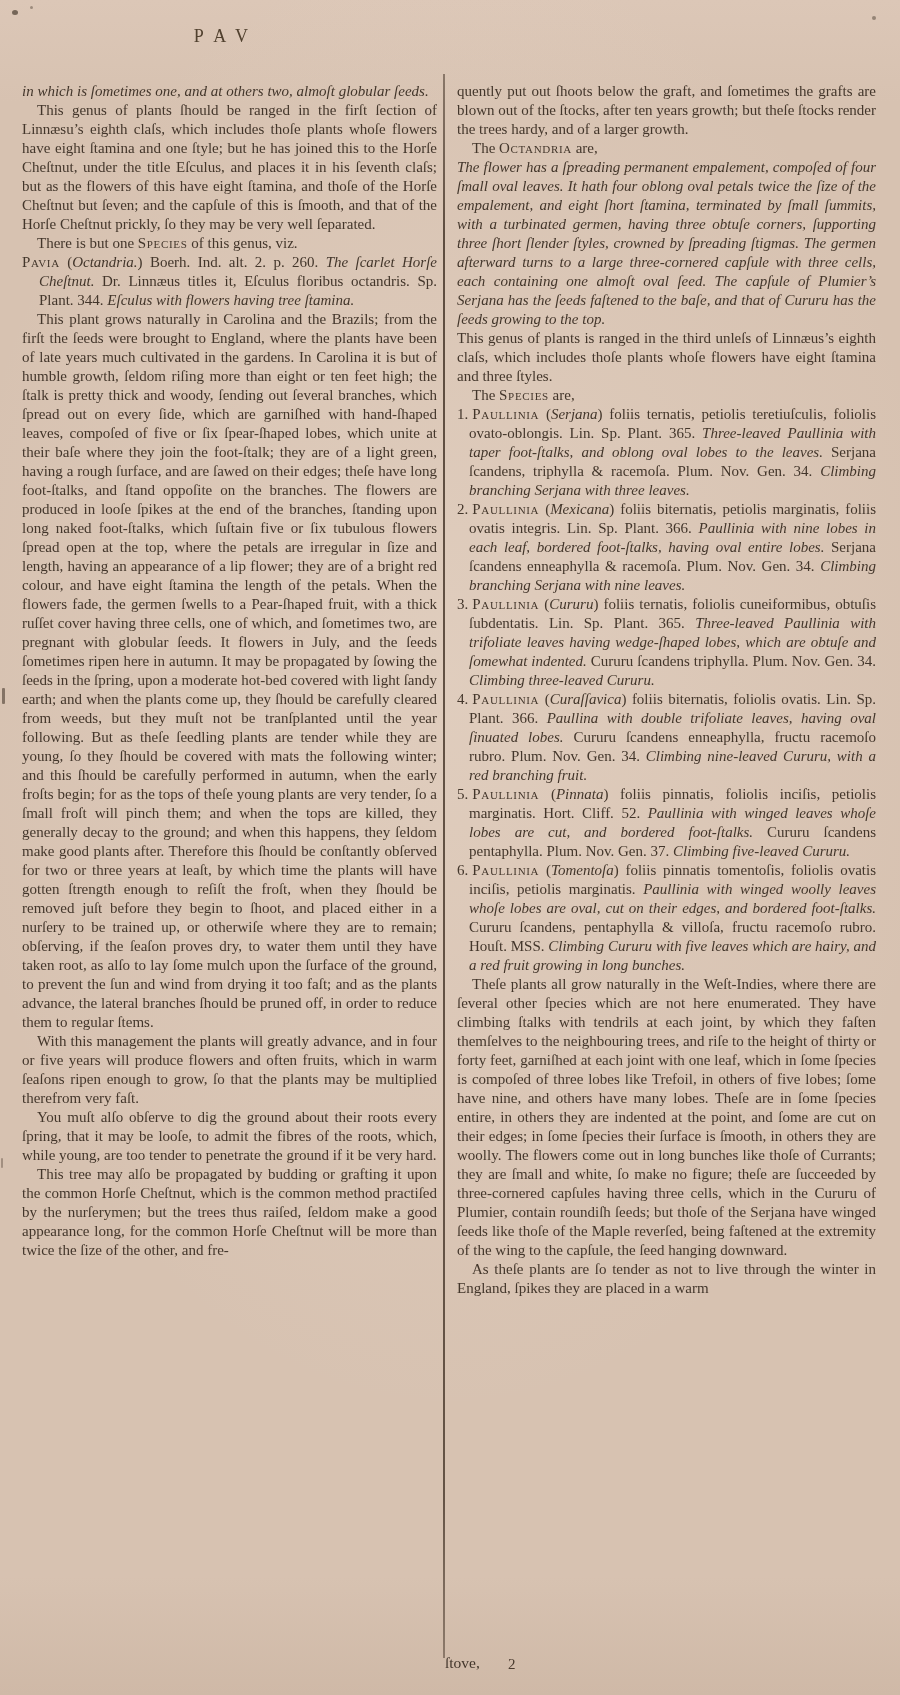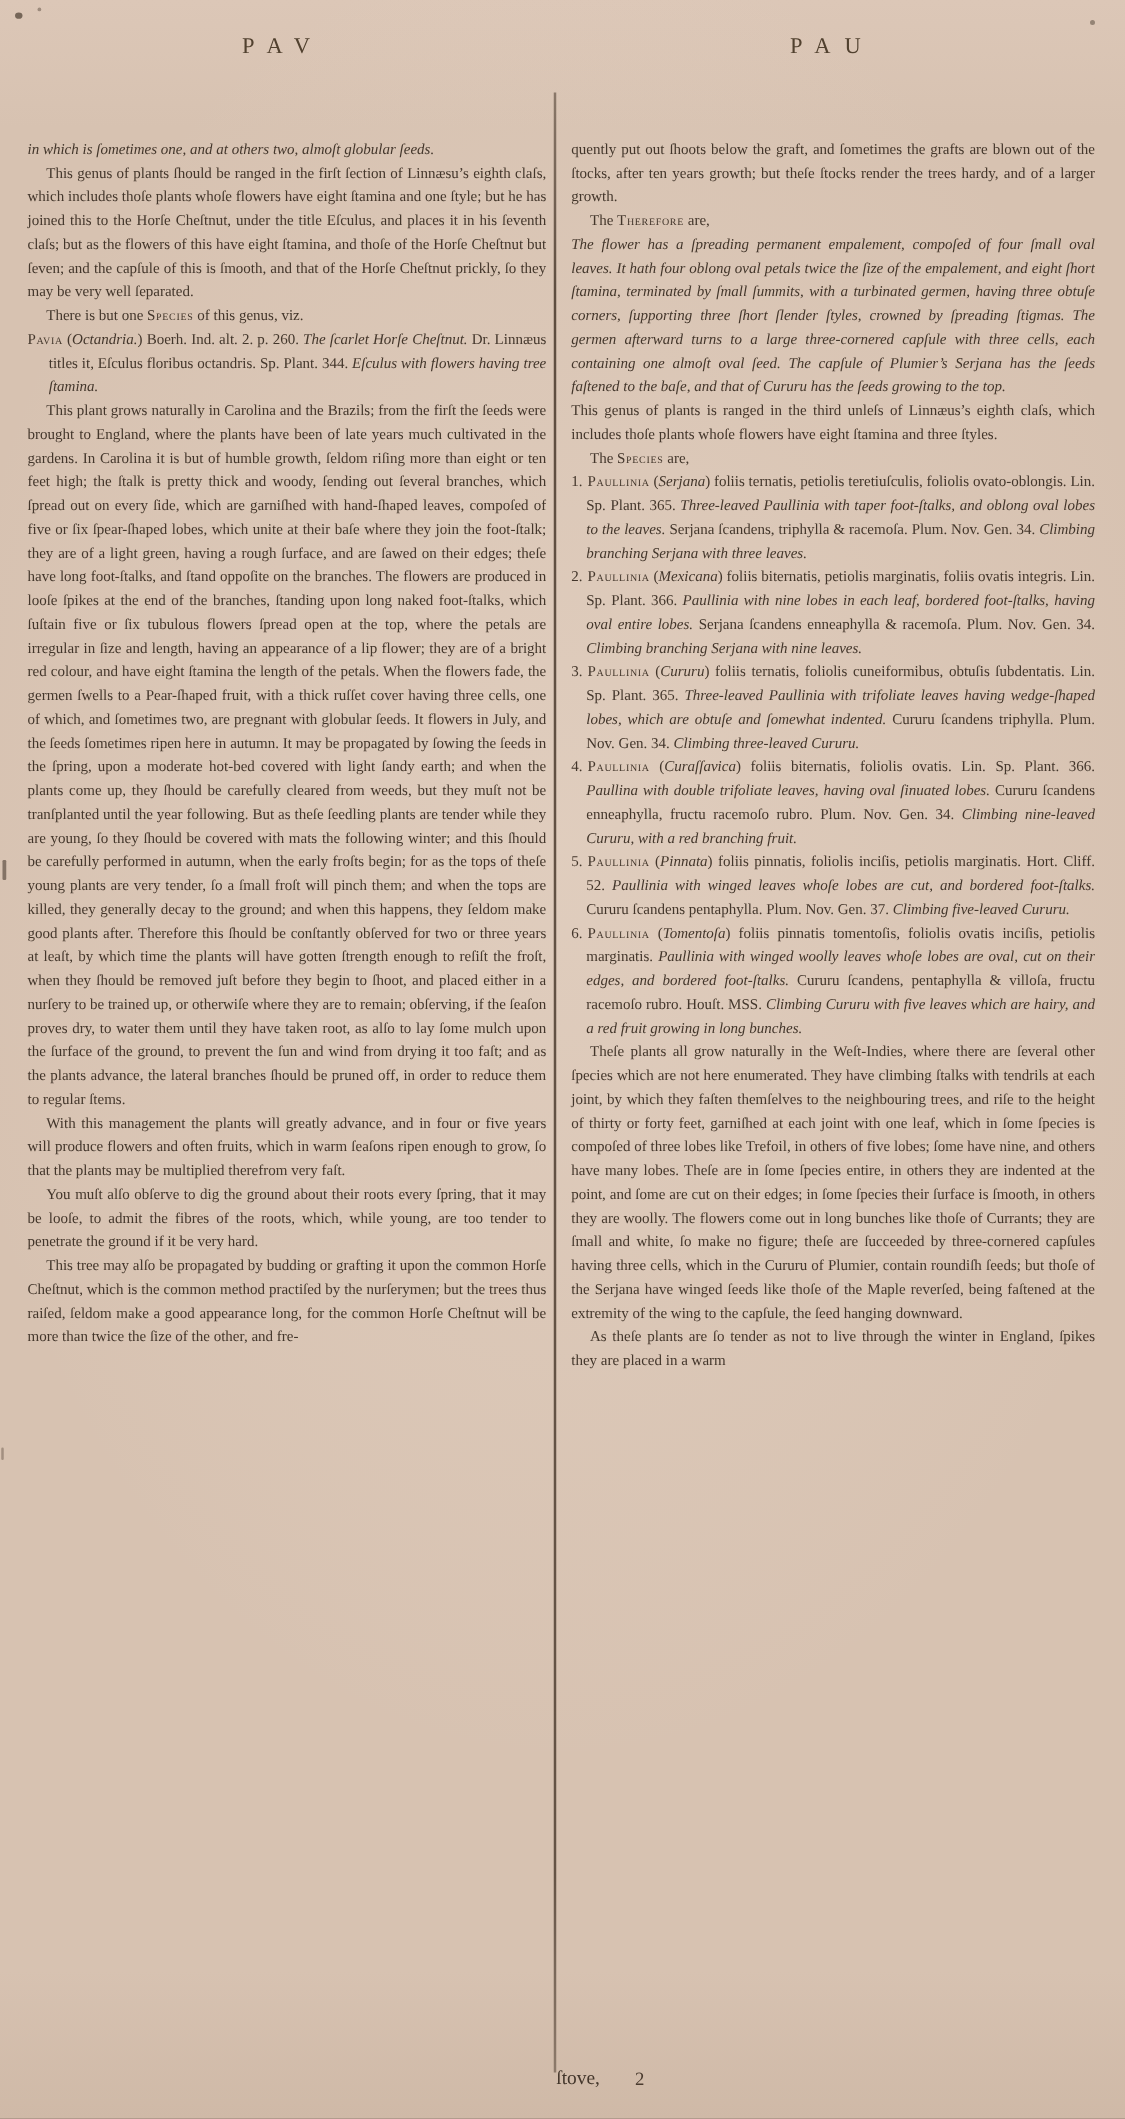--- a/index.html
+++ b/index.html
@@ -18,21 +18,21 @@
     text-align:center; color:#51412f; font-weight:normal;
   }
   .rh-left  { left:5px;   width:432px; }
   .rh-right { left:445px; width:431px; }
   .divider {
     position:absolute; left:443px; top:74px; width:2px; height:1584px;
     background:linear-gradient(180deg, rgba(72,56,43,0.55), rgba(72,56,43,0.85) 10%, rgba(72,56,43,0.8) 90%, rgba(72,56,43,0.5));
   }
   .col {
     position:absolute; top:82px; height:1574px; overflow:hidden;
-    font-size:12px; line-height:19px;margin-top:28px;
+    font-size:15px; line-height:19px;
   }
   .col-left  { left:5px;   width:432px; padding-left:17px; --hang:17px; box-sizing:border-box; }
   .col-right { left:445px; width:431px; padding-left:12px; --hang:12px; box-sizing:border-box;font-family:Liberation Serif, serif; }
   .blk { margin:0; text-align:justify; }
   .blk.para    { text-indent:15px; }
   .blk.cont    { text-indent:0; }
   .blk.entry, .blk.species {
     padding-left:var(--hang);
     text-indent:calc(-1 * var(--hang));
   }
@@ -49,35 +49,34 @@
   .sp3 { left:872px; top:16px;  width:4px; height:4px; opacity:0.45; }
   .mark { position:absolute; background:#3f3226; opacity:0.55; border-radius:1px; }
   .mk1 { left:2px; top:688px; width:3px; height:16px; }
   .mk2 { left:1px; top:1158px; width:2px; height:10px; opacity:0.35; }
 </style>
 </head>
 <body>
 
 <div class="page">
   <div class="running-head rh-left">PAV</div>
-  <div class="running-head rh-right">PAU</div>
   <div class="divider"></div>
   <div class="col col-left">
       <p class="blk cont"><span class="st-i">in which is ſometimes one, and at others two, almoſt globular ſeeds.</span></p>
       <p class="blk para"><span class="st-r">This genus of plants ſhould be ranged in the firſt ſection of Linnæsu’s eighth claſs, which includes thoſe plants whoſe flowers have eight ſtamina and one ſtyle; but he has joined this to the Horſe Cheſtnut, under the title Eſculus, and places it in his ſeventh claſs; but as the flowers of this have eight ſtamina, and thoſe of the Horſe Cheſtnut but ſeven; and the capſule of this is ſmooth, and that of the Horſe Cheſtnut prickly, ſo they may be very well ſeparated.</span></p>
       <p class="blk para"><span class="st-r">There is but one </span><span class="st-sc">Species</span><span class="st-r"> of this genus, viz.</span></p>
       <p class="blk entry"><span class="st-sc">Pavia</span><span class="st-r"> (</span><span class="st-i">Octandria.</span><span class="st-r">) Boerh. Ind. alt. 2. p. 260. </span><span class="st-i">The ſcarlet Horſe Cheſtnut.</span><span class="st-r"> Dr. Linnæus titles it, Eſculus floribus octandris. Sp. Plant. 344. </span><span class="st-i">Eſculus with flowers having tree ſtamina.</span></p>
       <p class="blk para"><span class="st-r">This plant grows naturally in Carolina and the Brazils; from the firſt the ſeeds were brought to England, where the plants have been of late years much cultivated in the gardens. In Carolina it is but of humble growth, ſeldom riſing more than eight or ten feet high; the ſtalk is pretty thick and woody, ſending out ſeveral branches, which ſpread out on every ſide, which are garniſhed with hand-ſhaped leaves, compoſed of five or ſix ſpear-ſhaped lobes, which unite at their baſe where they join the foot-ſtalk; they are of a light green, having a rough ſurface, and are ſawed on their edges; theſe have long foot-ſtalks, and ſtand oppoſite on the branches. The flowers are produced in looſe ſpikes at the end of the branches, ſtanding upon long naked foot-ſtalks, which ſuſtain five or ſix tubulous flowers ſpread open at the top, where the petals are irregular in ſize and length, having an appearance of a lip flower; they are of a bright red colour, and have eight ſtamina the length of the petals. When the flowers fade, the germen ſwells to a Pear-ſhaped fruit, with a thick ruſſet cover having three cells, one of which, and ſometimes two, are pregnant with globular ſeeds. It flowers in July, and the ſeeds ſometimes ripen here in autumn. It may be propagated by ſowing the ſeeds in the ſpring, upon a moderate hot-bed covered with light ſandy earth; and when the plants come up, they ſhould be carefully cleared from weeds, but they muſt not be tranſplanted until the year following. But as theſe ſeedling plants are tender while they are young, ſo they ſhould be covered with mats the following winter; and this ſhould be carefully performed in autumn, when the early froſts begin; for as the tops of theſe young plants are very tender, ſo a ſmall froſt will pinch them; and when the tops are killed, they generally decay to the ground; and when this happens, they ſeldom make good plants after. Therefore this ſhould be conſtantly obſerved for two or three years at leaſt, by which time the plants will have gotten ſtrength enough to reſiſt the froſt, when they ſhould be removed juſt before they begin to ſhoot, and placed either in a nurſery to be trained up, or otherwiſe where they are to remain; obſerving, if the ſeaſon proves dry, to water them until they have taken root, as alſo to lay ſome mulch upon the ſurface of the ground, to prevent the ſun and wind from drying it too faſt; and as the plants advance, the lateral branches ſhould be pruned off, in order to reduce them to regular ſtems.</span></p>
       <p class="blk para"><span class="st-r">With this management the plants will greatly advance, and in four or five years will produce flowers and often fruits, which in warm ſeaſons ripen enough to grow, ſo that the plants may be multiplied therefrom very faſt.</span></p>
       <p class="blk para"><span class="st-r">You muſt alſo obſerve to dig the ground about their roots every ſpring, that it may be looſe, to admit the fibres of the roots, which, while young, are too tender to penetrate the ground if it be very hard.</span></p>
       <p class="blk para"><span class="st-r">This tree may alſo be propagated by budding or grafting it upon the common Horſe Cheſtnut, which is the common method practiſed by the nurſerymen; but the trees thus raiſed, ſeldom make a good appearance long, for the common Horſe Cheſtnut will be more than twice the ſize of the other, and fre-</span></p>
     </div>
   <div class="col col-right">
       <p class="blk cont"><span class="st-r">quently put out ſhoots below the graft, and ſometimes the grafts are blown out of the ſtocks, after ten years growth; but theſe ſtocks render the trees hardy, and of a larger growth.</span></p>
-      <p class="blk para"><span class="st-r">The </span><span class="st-sc">Therefore</span><span class="st-r"> are,</span></p>
+      <p class="blk para"><span class="st-r">The </span><span class="st-sc">Octandria</span><span class="st-r"> are,</span></p>
       <p class="blk cont"><span class="st-i">The flower has a ſpreading permanent empalement, compoſed of four ſmall oval leaves. It hath four oblong oval petals twice the ſize of the empalement, and eight ſhort ſtamina, terminated by ſmall ſummits, with a turbinated germen, having three obtuſe corners, ſupporting three ſhort ſlender ſtyles, crowned by ſpreading ſtigmas. The germen afterward turns to a large three-cornered capſule with three cells, each containing one almoſt oval ſeed. The capſule of Plumier’s Serjana has the ſeeds faſtened to the baſe, and that of Cururu has the ſeeds growing to the top.</span></p>
       <p class="blk cont"><span class="st-r">This genus of plants is ranged in the third unleſs of Linnæus’s eighth claſs, which includes thoſe plants whoſe flowers have eight ſtamina and three ſtyles.</span></p>
       <p class="blk para"><span class="st-r">The </span><span class="st-sc">Species</span><span class="st-r"> are,</span></p>
       <p class="blk species"><span class="num">1.</span><span class="st-sc">Paullinia</span><span class="st-r"> (</span><span class="st-i">Serjana</span><span class="st-r">) foliis ternatis, petiolis teretiuſculis, foliolis ovato-oblongis. Lin. Sp. Plant. 365. </span><span class="st-i">Three-leaved Paullinia with taper foot-ſtalks, and oblong oval lobes to the leaves.</span><span class="st-r"> Serjana ſcandens, triphylla &amp; racemoſa. Plum. Nov. Gen. 34. </span><span class="st-i">Climbing branching Serjana with three leaves.</span></p>
       <p class="blk species"><span class="num">2.</span><span class="st-sc">Paullinia</span><span class="st-r"> (</span><span class="st-i">Mexicana</span><span class="st-r">) foliis biternatis, petiolis marginatis, foliis ovatis integris. Lin. Sp. Plant. 366. </span><span class="st-i">Paullinia with nine lobes in each leaf, bordered foot-ſtalks, having oval entire lobes.</span><span class="st-r"> Serjana ſcandens enneaphylla &amp; racemoſa. Plum. Nov. Gen. 34. </span><span class="st-i">Climbing branching Serjana with nine leaves.</span></p>
       <p class="blk species"><span class="num">3.</span><span class="st-sc">Paullinia</span><span class="st-r"> (</span><span class="st-i">Cururu</span><span class="st-r">) foliis ternatis, foliolis cuneiformibus, obtuſis ſubdentatis. Lin. Sp. Plant. 365. </span><span class="st-i">Three-leaved Paullinia with trifoliate leaves having wedge-ſhaped lobes, which are obtuſe and ſomewhat indented.</span><span class="st-r"> Cururu ſcandens triphylla. Plum. Nov. Gen. 34. </span><span class="st-i">Climbing three-leaved Cururu.</span></p>
       <p class="blk species"><span class="num">4.</span><span class="st-sc">Paullinia</span><span class="st-r"> (</span><span class="st-i">Curaſſavica</span><span class="st-r">) foliis biternatis, foliolis ovatis. Lin. Sp. Plant. 366. </span><span class="st-i">Paullina with double trifoliate leaves, having oval ſinuated lobes.</span><span class="st-r"> Cururu ſcandens enneaphylla, fructu racemoſo rubro. Plum. Nov. Gen. 34. </span><span class="st-i">Climbing nine-leaved Cururu, with a red branching fruit.</span></p>
       <p class="blk species"><span class="num">5.</span><span class="st-sc">Paullinia</span><span class="st-r"> (</span><span class="st-i">Pinnata</span><span class="st-r">) foliis pinnatis, foliolis inciſis, petiolis marginatis. Hort. Cliff. 52. </span><span class="st-i">Paullinia with winged leaves whoſe lobes are cut, and bordered foot-ſtalks.</span><span class="st-r"> Cururu ſcandens pentaphylla. Plum. Nov. Gen. 37. </span><span class="st-i">Climbing five-leaved Cururu.</span></p>
       <p class="blk species"><span class="num">6.</span><span class="st-sc">Paullinia</span><span class="st-r"> (</span><span class="st-i">Tomentoſa</span><span class="st-r">) foliis pinnatis tomentoſis, foliolis ovatis inciſis, petiolis marginatis. </span><span class="st-i">Paullinia with winged woolly leaves whoſe lobes are oval, cut on their edges, and bordered foot-ſtalks.</span><span class="st-r"> Cururu ſcandens, pentaphylla &amp; villoſa, fructu racemoſo rubro. Houſt. MSS. </span><span class="st-i">Climbing Cururu with five leaves which are hairy, and a red fruit growing in long bunches.</span></p>
       <p class="blk para"><span class="st-r">Theſe plants all grow naturally in the Weſt-Indies, where there are ſeveral other ſpecies which are not here enumerated. They have climbing ſtalks with tendrils at each joint, by which they faſten themſelves to the neighbouring trees, and riſe to the height of thirty or forty feet, garniſhed at each joint with one leaf, which in ſome ſpecies is compoſed of three lobes like Trefoil, in others of five lobes; ſome have nine, and others have many lobes. Theſe are in ſome ſpecies entire, in others they are indented at the point, and ſome are cut on their edges; in ſome ſpecies their ſurface is ſmooth, in others they are woolly. The flowers come out in long bunches like thoſe of Currants; they are ſmall and white, ſo make no figure; theſe are ſucceeded by three-cornered capſules having three cells, which in the Cururu of Plumier, contain roundiſh ſeeds; but thoſe of the Serjana have winged ſeeds like thoſe of the Maple reverſed, being faſtened at the extremity of the wing to the capſule, the ſeed hanging downward.</span></p>

